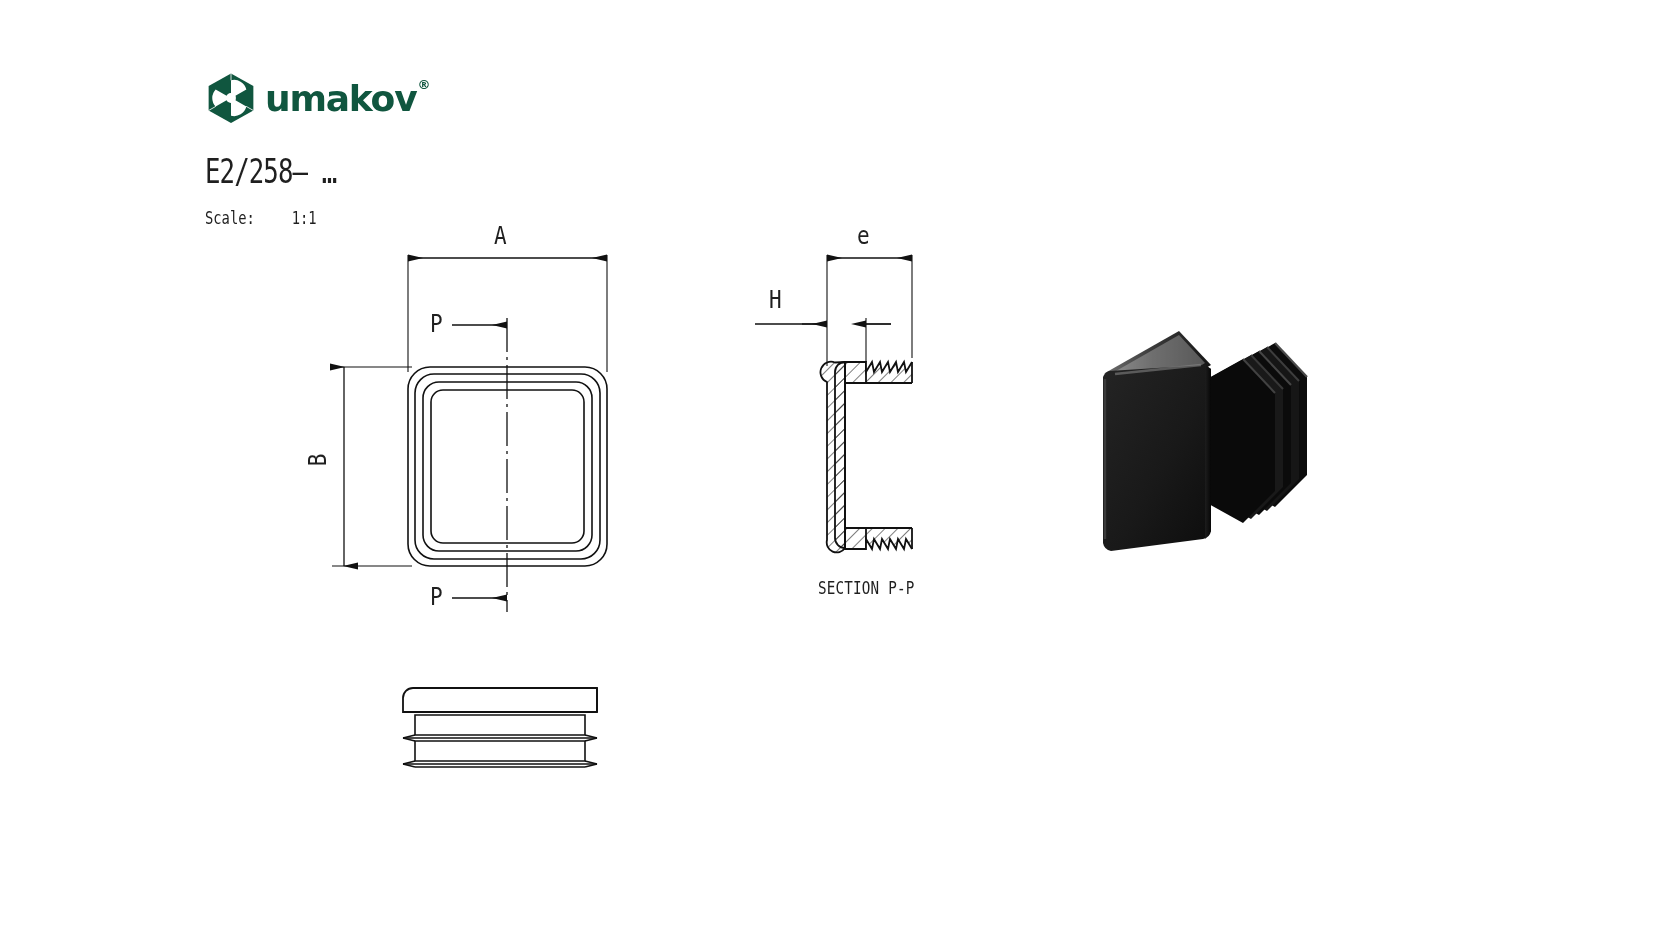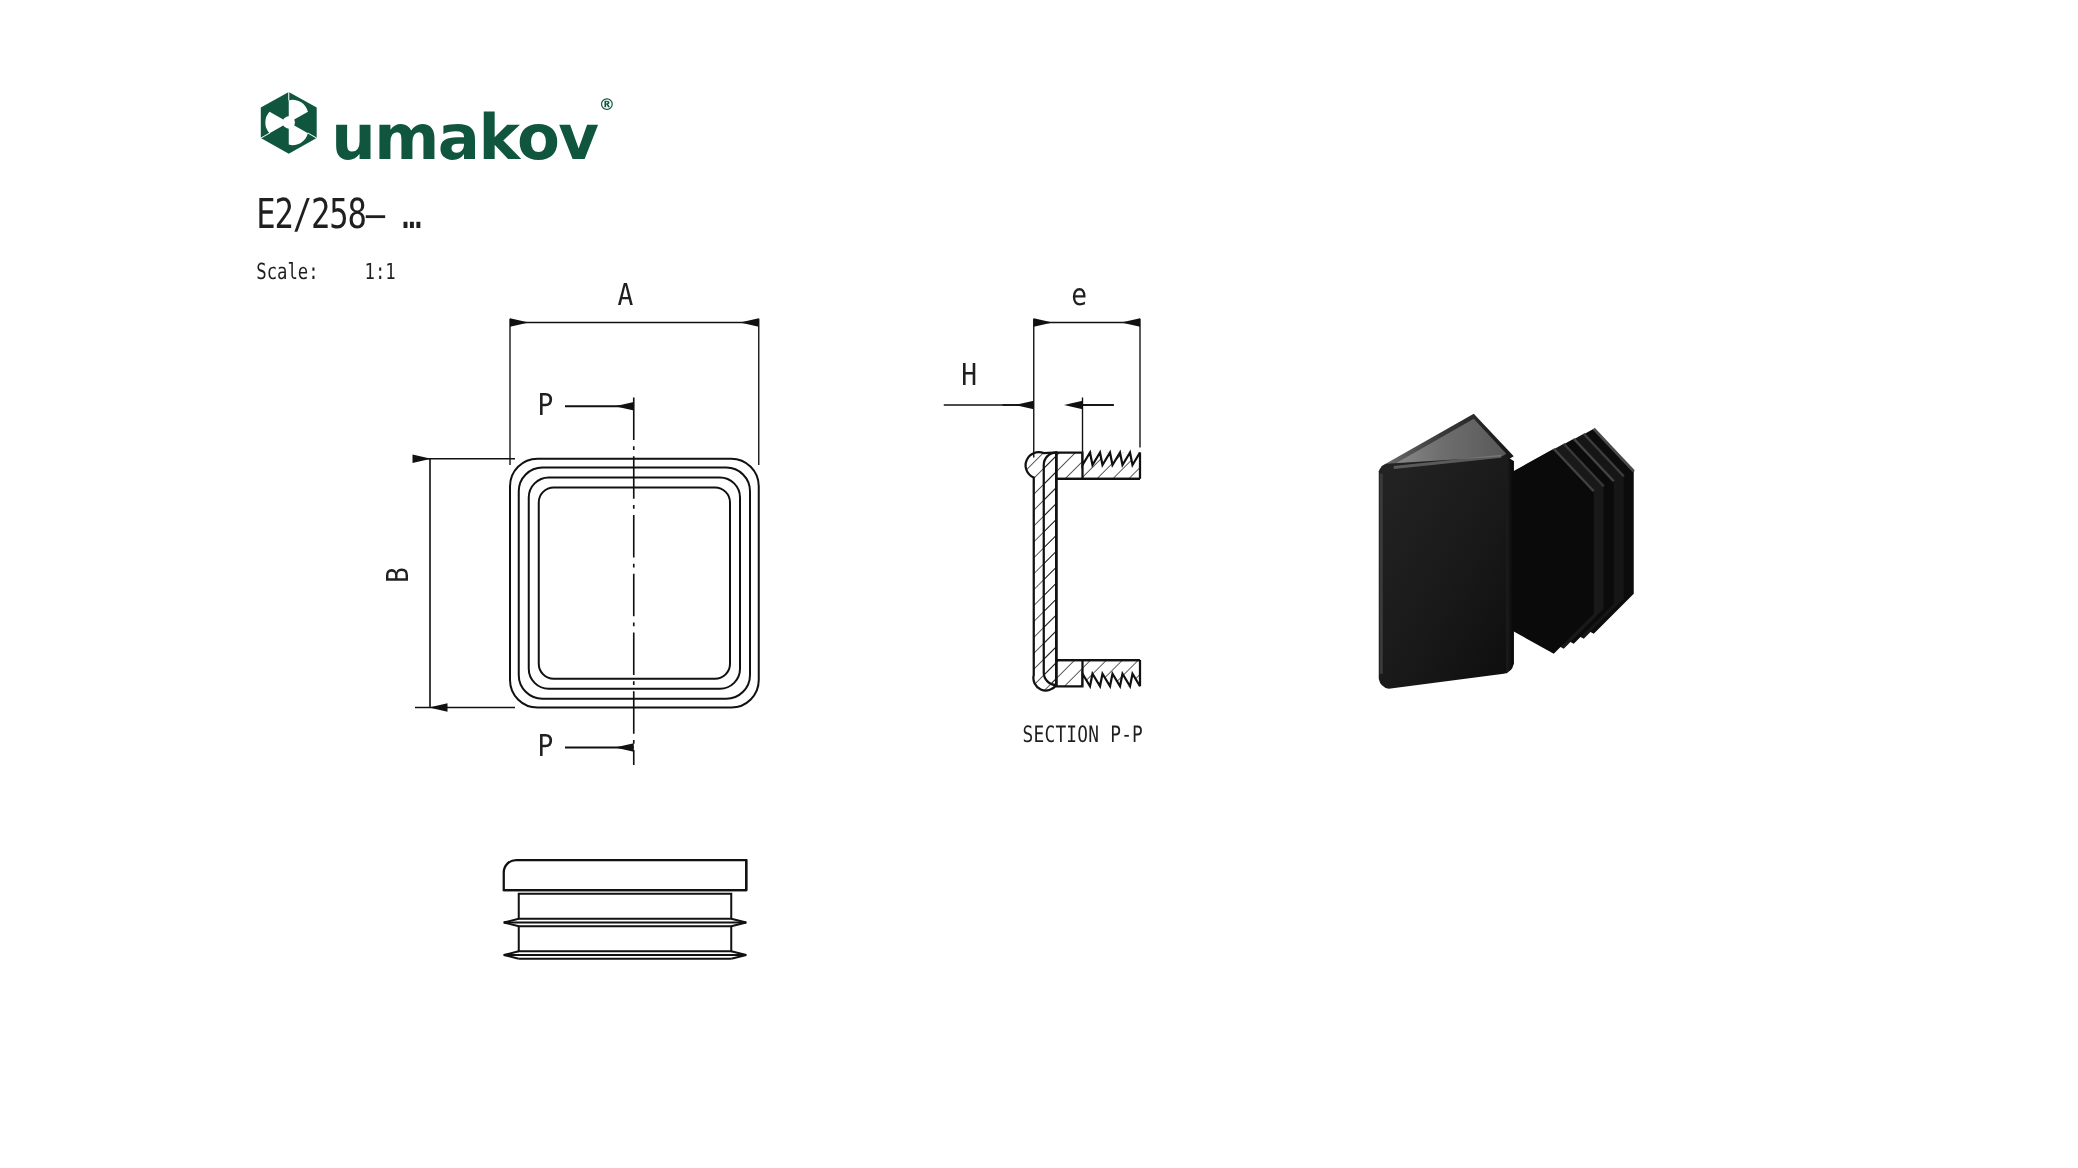--- a/index.html
+++ b/index.html
@@ -30,27 +30,27 @@
     height: 52px;
   }
   #logo-mark {
     width: 52px;
     height: 52px;
     flex: 0 0 52px;
   }
   #logo-word {
     font-family: "DejaVu Sans", sans-serif;
     font-weight: 700;
-    font-size: 50px;
+    font-size: 36px;
     letter-spacing: -1.2px;
     color: #10563f;
     margin-left: 8px;
     line-height: 1;
     position: relative;
-    top: 12px;
+    top: 1px;
   }
   #logo-reg {
     font-family: "DejaVu Sans", sans-serif;
     font-size: 13px;
     color: #10563f;
     position: relative;
     top: -14px;
     left: 1px;
     font-weight: 700;
   }

